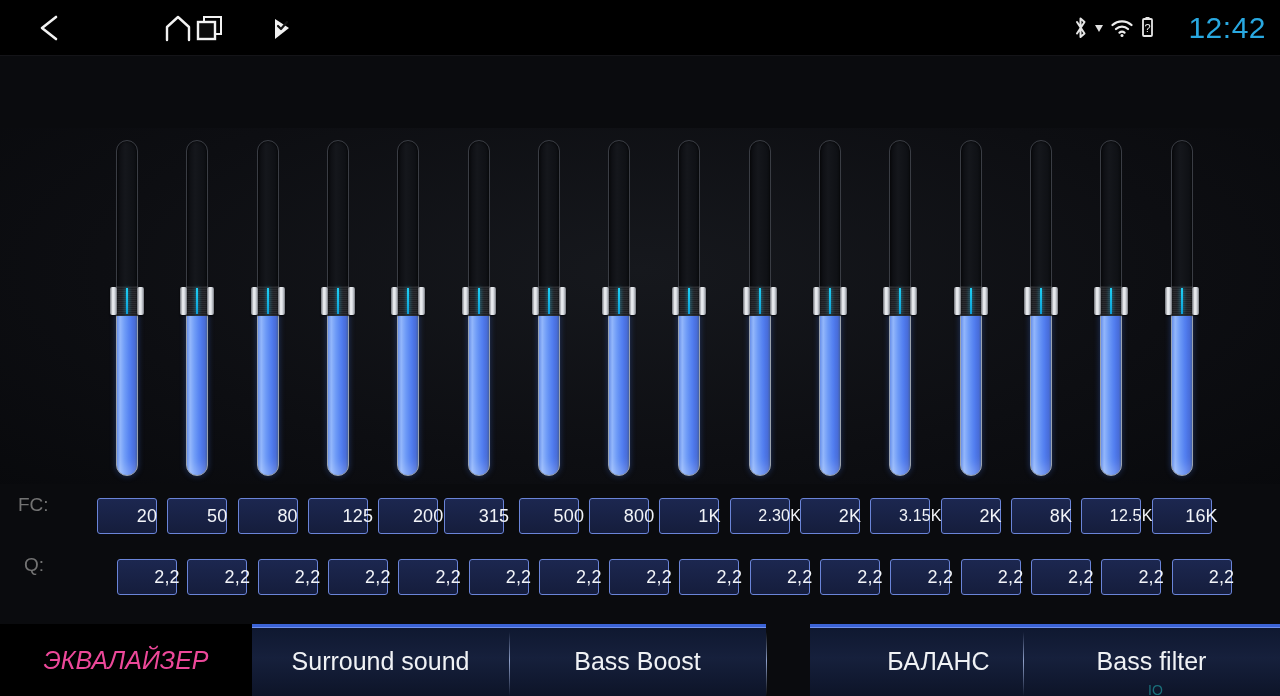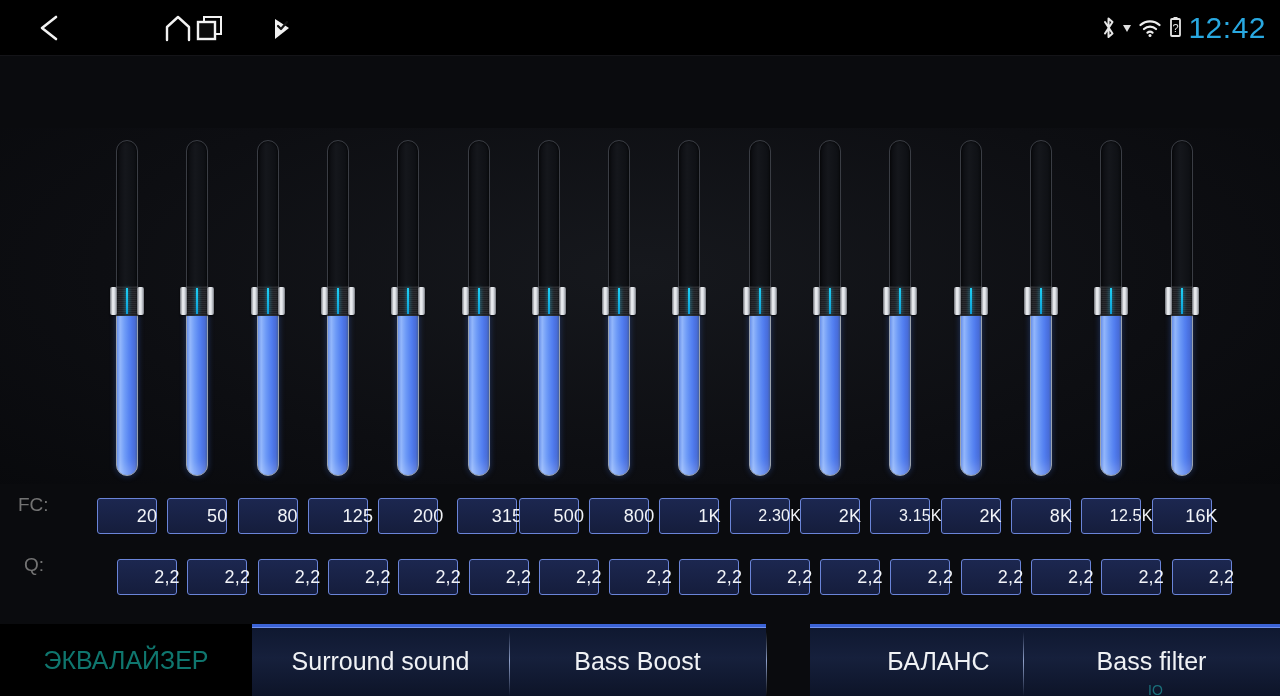--- a/index.html
+++ b/index.html
@@ -33,21 +33,21 @@
   .nav-flag  { left: 250px; }
 
   .sysicons {
     position: absolute; right: 14px; top: 0; height: 56px;
     display: flex; align-items: center; gap: 5px;
   }
   .clock {
     color: #29a8e0;
     font-size: 30px;
     letter-spacing: 0.5px;
-    margin-left: 0;
+    margin-left: 28px;
     font-family: "Liberation Sans", sans-serif;
   }
 
   
   .preset-wrap {
     position: absolute; left: 36px; top: 70px;
     width: 232px; height: 58px;
     border-radius: 9px;
     padding: 2px;
     background: linear-gradient(#2a2d33, #17191d);
@@ -167,21 +167,22 @@
     display: flex; align-items: center; justify-content: center;
     color: #f0f2f5; font-size: 25px;
   }
   .tab.inactive {
     background: linear-gradient(180deg,#0f1830 0%, #16203c 45%, #0d1428 100%);
     border-top: 3px solid #3b63d6;
     box-shadow: inset 0 1px 0 #6f91f0;
   }
   .tab.active {
     background: #000;
-    color: #0f766e;
+    color: #ec4899;
+    font-style: italic;
   }
   .tab-div {
     position: absolute; top: 8px; width: 1px; height: 64px;
     background: linear-gradient(180deg, rgba(120,140,190,0), #8fa0c8 45%, rgba(120,140,190,0));
   }
   .tab-artifact {
     position: absolute; left: 1148px; bottom: 0;
     width: 34px; height: 12px;
     color: #1a6f7a; font-size: 14px; line-height: 12px;
     overflow: hidden;
@@ -392,21 +393,21 @@
     </div>
 
   <div class="row-label lbl-fc">FC:</div>
   <div class="row-label lbl-q">Q:</div>
   <div id="fc-row">
       <div class="cell row-fc" style="left: 97px;">20</div>
       <div class="cell row-fc" style="left: 167.3px;">50</div>
       <div class="cell row-fc" style="left: 237.6px;">80</div>
       <div class="cell row-fc" style="left: 307.9px;">125</div>
       <div class="cell row-fc" style="left: 378.2px;">200</div>
-      <div class="cell row-fc" style="left: 457px;">315</div>
+      <div class="cell row-fc" style="left: 444px;">315</div>
       <div class="cell row-fc" style="left: 518.8px;">500</div>
       <div class="cell row-fc" style="left: 589.1px;">800</div>
       <div class="cell row-fc" style="left: 659.4px;">1K</div>
       <div class="cell row-fc small" style="left: 729.7px;">2.30K</div>
       <div class="cell row-fc" style="left: 800px;">2K</div>
       <div class="cell row-fc small" style="left: 870.3px;">3.15K</div>
       <div class="cell row-fc" style="left: 940.6px;">2K</div>
       <div class="cell row-fc" style="left: 1010.9px;">8K</div>
       <div class="cell row-fc small" style="left: 1081.2px;">12.5K</div>
       <div class="cell row-fc" style="left: 1151.5px;">16K</div>

